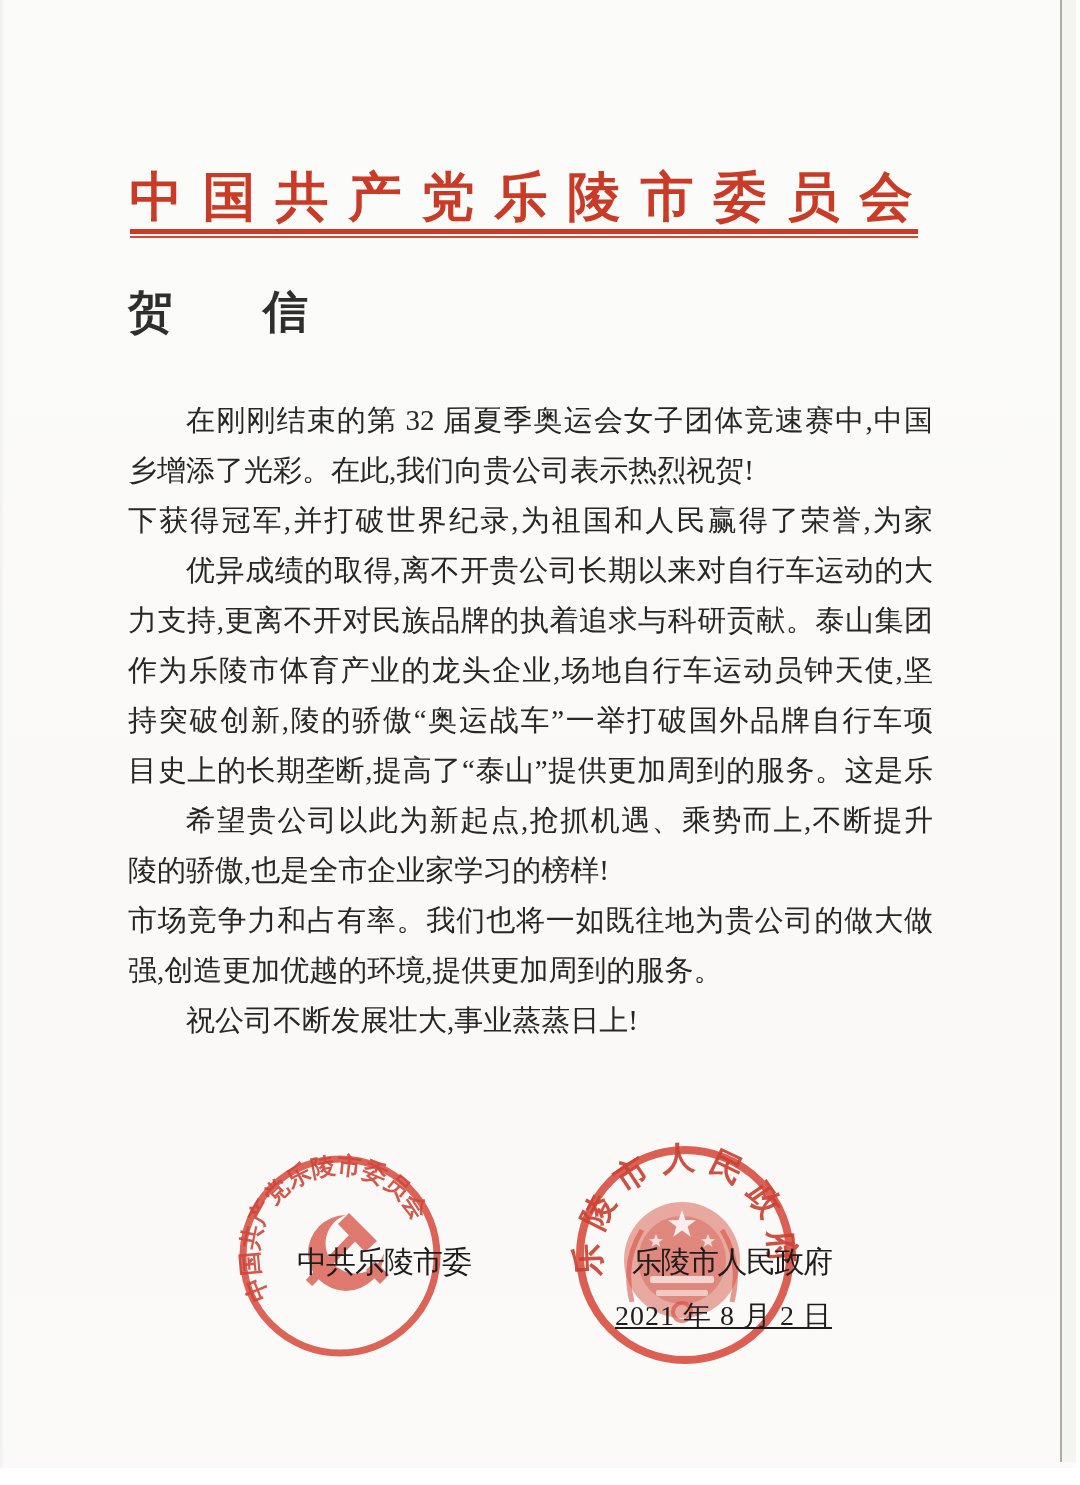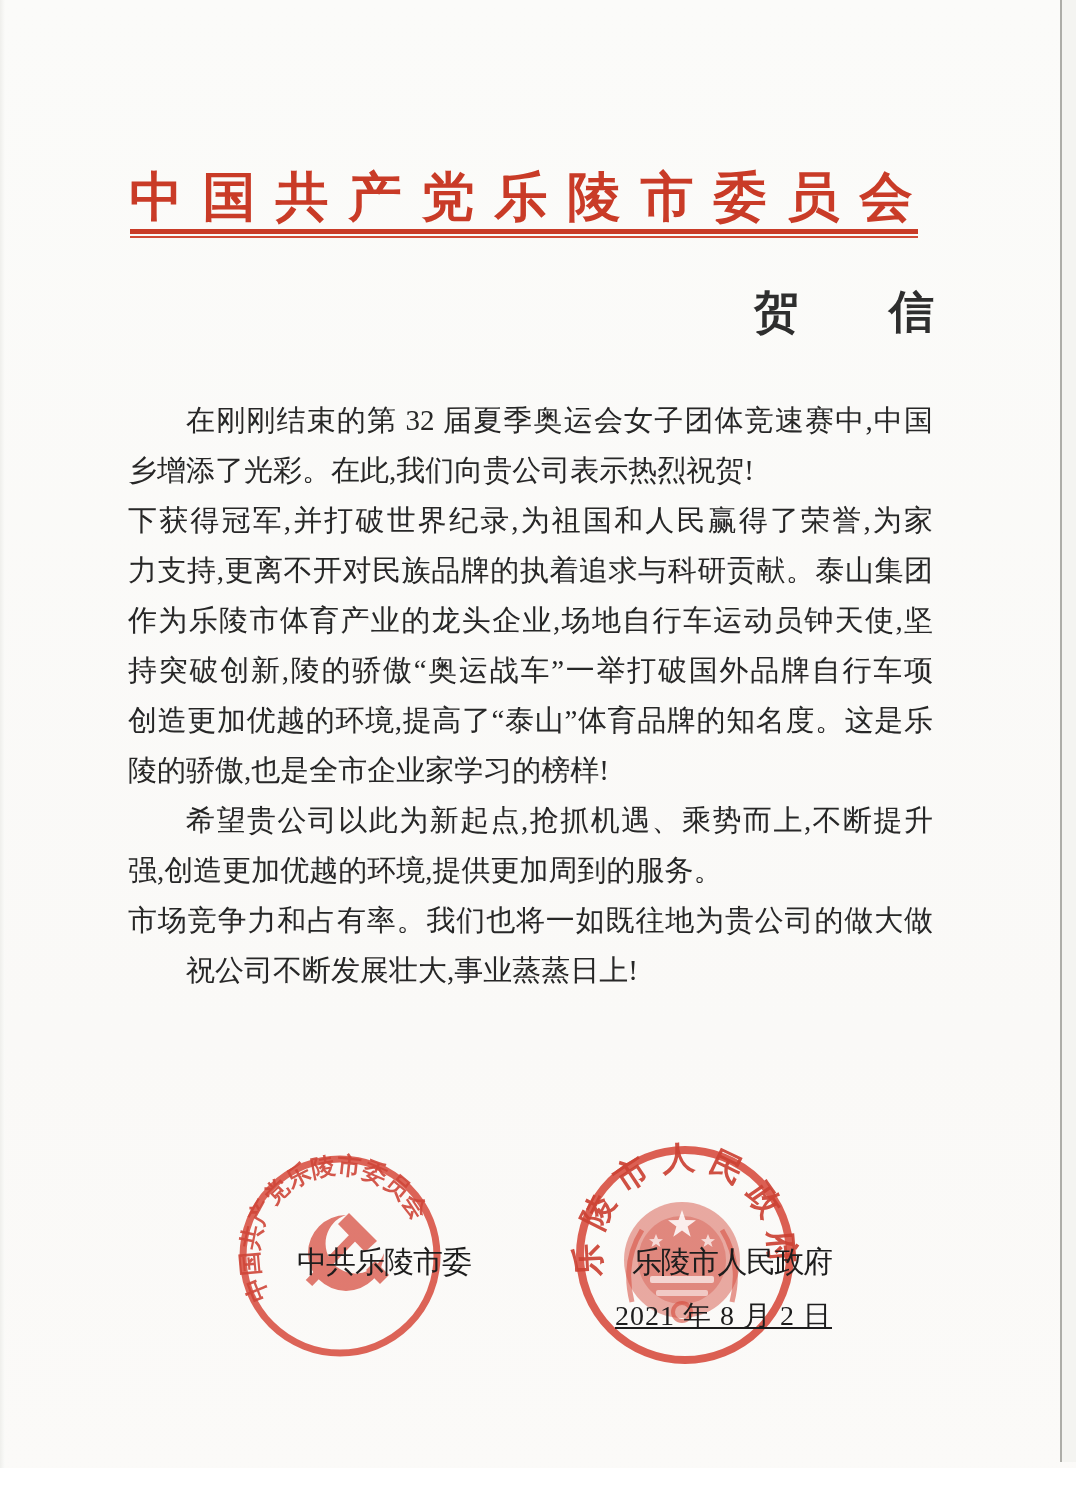--- a/index.html
+++ b/index.html
@@ -28,21 +28,21 @@
     position:absolute; left:128px; top:168px; width:806px;
     font-size:53px; line-height:58px; font-weight:700;
     color:#c93b27; text-align:center; letter-spacing:20px; white-space:nowrap;
   }
   .rule{position:absolute; left:130px; top:229px; width:788px;}
   .rule-thick{height:5px; background:#c93b27;}
   .rule-thin{height:2px; background:#d04a36; margin-top:2px;}
   .doc-title{
     position:absolute; left:128px; top:286px; width:806px;
     font-size:45px; line-height:52px; font-weight:700; color:#2e2e2e;
-    text-align:right; white-space:pre;
+    text-align:left; white-space:pre;
   }
   .letter-body{
     position:absolute; left:128px; top:395px; width:805px;
     font-size:29px; color:#272727; z-index:2;
   }
   .ln{height:50px; line-height:50px; white-space:nowrap;}
   .ln.jf{text-align:justify; text-align-last:justify; white-space:normal;}
   .ln.ind{text-indent:2em;}
   .sig{
     position:absolute; z-index:3; color:#1d1d1d; white-space:nowrap;margin-left:44px;
@@ -69,28 +69,29 @@
     <div class="rule-thick"></div>
     <div class="rule-thin"></div>
   </div>
 
   <div class="doc-title">贺　　信</div>
 
   <div class="letter-body">
     <div class="ln ind jf">在刚刚结束的第 32 届夏季奥运会女子团体竞速赛中,中国</div>
     <div class="ln">乡增添了光彩。在此,我们向贵公司表示热烈祝贺!</div>
     <div class="ln jf">下获得冠军,并打破世界纪录,为祖国和人民赢得了荣誉,为家</div>
+    <div class="ln ind jf">优异成绩的取得,离不开贵公司长期以来对自行车运动的大</div>
     <div class="ln jf">力支持,更离不开对民族品牌的执着追求与科研贡献。泰山集团</div>
     <div class="ln jf">作为乐陵市体育产业的龙头企业,场地自行车运动员钟天使,坚</div>
     <div class="ln jf">持突破创新,陵的骄傲“奥运战车”一举打破国外品牌自行车项</div>
-    <div class="ln jf">创造更加优越的环境,提高了“泰山”体育品牌的知名度。这是乐</div>
+    <div class="ln jf">目史上的长期垄断,提高了“泰山”提供更加周到的服务。这是乐</div>
+    <div class="ln ind jf">希望贵公司以此为新起点,抢抓机遇、乘势而上,不断提升</div>
     <div class="ln">陵的骄傲,也是全市企业家学习的榜样!</div>
-    <div class="ln ind jf">希望贵公司以此为新起点,抢抓机遇、乘势而上,不断提升</div>
+    <div class="ln jf">市场竞争力和占有率。我们也将一如既往地为贵公司的做大做</div>
     <div class="ln">强,创造更加优越的环境,提供更加周到的服务。</div>
-    <div class="ln jf">市场竞争力和占有率。我们也将一如既往地为贵公司的做大做</div>
     <div class="ln ind">祝公司不断发展壮大,事业蒸蒸日上!</div>
   </div>
 
   <svg class="seal seal-party" width="210" height="210" viewBox="0 0 210 210">
     <circle cx="105" cy="105" r="97" fill="none" stroke="#d6493b" stroke-width="7" opacity="0.85"></circle>
     <path id="partyArc" d="M 34,146 A 82,82 0 1 1 182,77" fill="none"></path>
     <text font-size="24" font-weight="700" fill="#cf4639" opacity="0.9" font-family="Liberation Serif, DejaVu Serif, serif">
       <textPath href="#partyArc" textLength="265">中国共产党乐陵市委员会</textPath>
     </text>
     <g opacity="0.72">

